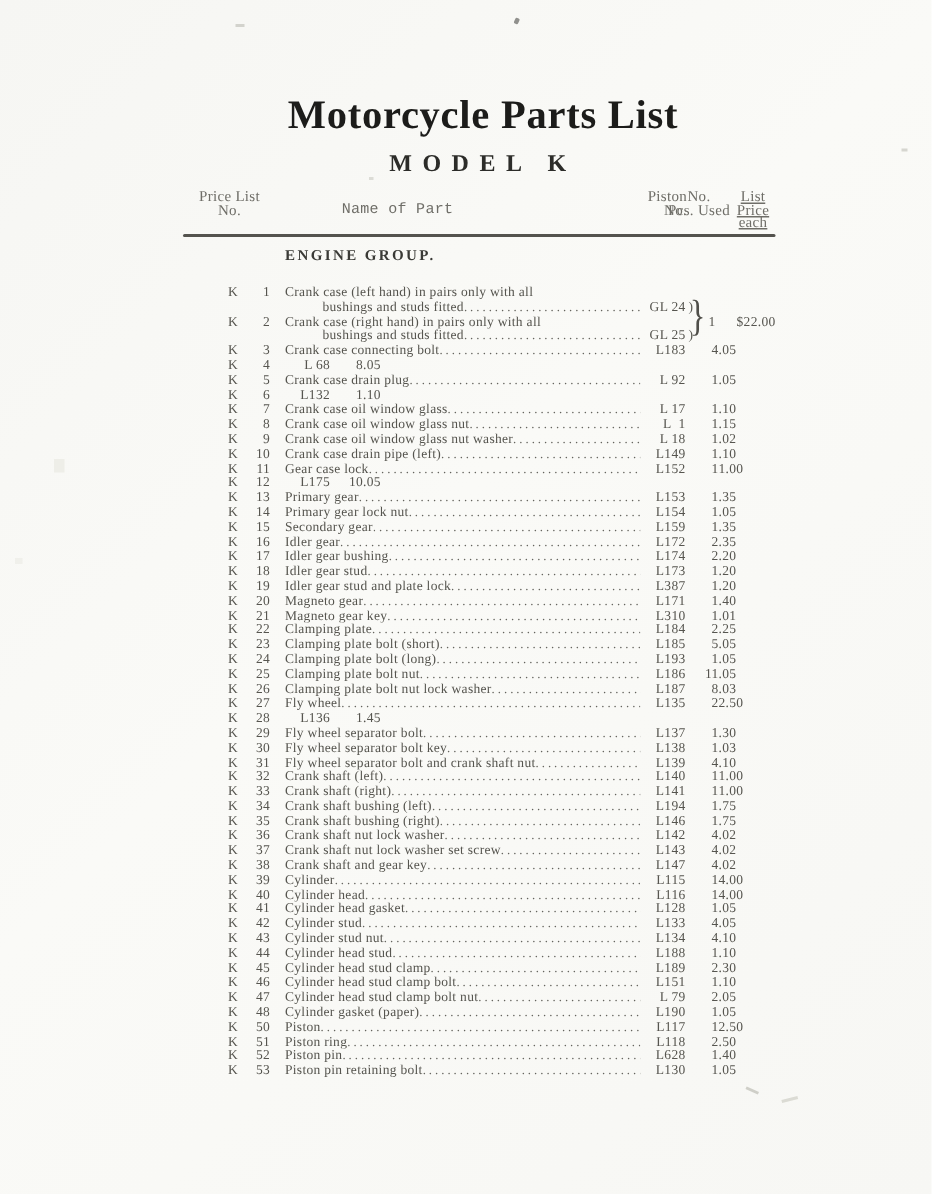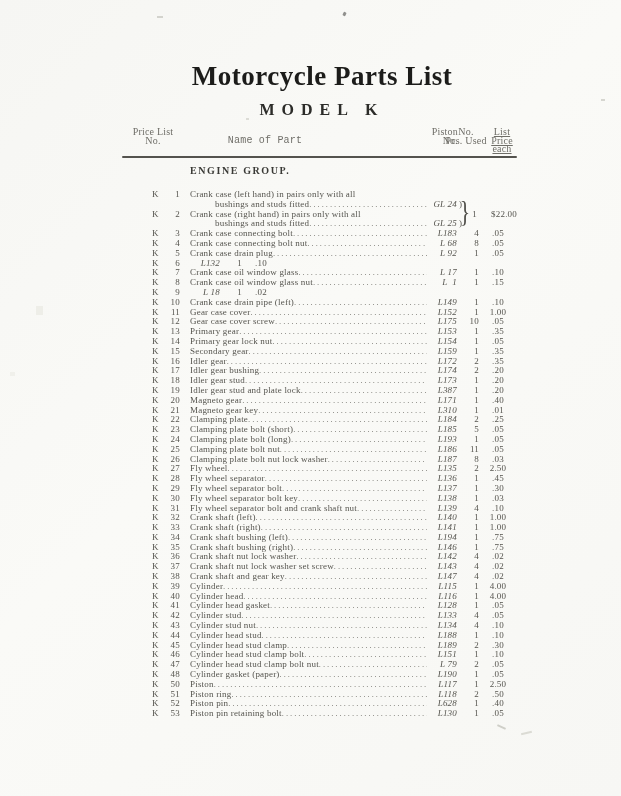--- a/index.html
+++ b/index.html
@@ -46,25 +46,25 @@
   .c-num{width:16px;flex:0 0 16px;text-align:right;}
   .c-gap{width:10px;flex:0 0 10px;}
   .c-name{width:237px;flex:0 0 237px;display:flex;overflow:hidden;}
   .c-name .nm{white-space:pre;}
   .c-name .dots{flex:1;overflow:hidden;color:#64635d;}
   .c-name .dots::after{
     content:"................................................................................";
     letter-spacing:2px;font-size:8.5px;
   }
   .c-name.indent2{padding-left:25px;width:212px;flex-basis:212px;align-items:flex-end;}
-  .c-drw{width:30px;flex:0 0 30px;text-align:right;white-space:pre;font-style:italic;}
+  .c-drw{width:30px;flex:0 0 30px;text-align:right;white-space:pre;}
   .c-paren{width:8px;flex:0 0 8px;text-align:left;padding-left:2px;color:#5a5953;}
   .c-qty{width:22px;flex:0 0 22px;text-align:right;}
   .c-qty-b{width:14px;flex:0 0 14px;}
-  .c-price{width:38px;flex:0 0 38px;text-align:center;font-family:Liberation Serif, serif;}
+  .c-price{width:38px;flex:0 0 38px;text-align:left;font-family:Liberation Serif, serif;}
   
   .bracket-group{position:relative;}
   .bg-brace{
     position:absolute;left:336px;top:6px;height:30px;
     font-size:29px;line-height:30px;color:#504f4a;
     transform:scaleX(.75);font-weight:normal;
   }
   .bg-qty{position:absolute;right:40px;top:19.6px;line-height:9.8px;}
   .bg-price{position:absolute;right:0;top:19.6px;width:38px;text-align:right;line-height:9.8px;}
   
@@ -185,24 +185,20 @@
           </span>
           <span class="c-drw">L183</span>
           <span class="c-qty">4</span>
           <span class="c-price">.05</span>
         </div>
         <div class="trow">
           <span class="c-pad"></span>
           <span class="c-code">K</span>
           <span class="c-num">4</span>
           <span class="c-gap"></span>
-          <span class="c-name">
-            <span class="nm">Crank case connecting bolt nut</span>
-            <span class="dots"></span>
-          </span>
           <span class="c-drw">L 68</span>
           <span class="c-qty">8</span>
           <span class="c-price">.05</span>
         </div>
         <div class="trow">
           <span class="c-pad"></span>
           <span class="c-code">K</span>
           <span class="c-num">5</span>
           <span class="c-gap"></span>
           <span class="c-name">
@@ -246,20 +242,24 @@
           </span>
           <span class="c-drw">L  1</span>
           <span class="c-qty">1</span>
           <span class="c-price">.15</span>
         </div>
         <div class="trow">
           <span class="c-pad"></span>
           <span class="c-code">K</span>
           <span class="c-num">9</span>
           <span class="c-gap"></span>
+          <span class="c-name">
+            <span class="nm">Crank case oil window glass nut washer</span>
+            <span class="dots"></span>
+          </span>
           <span class="c-drw">L 18</span>
           <span class="c-qty">1</span>
           <span class="c-price">.02</span>
         </div>
         <div class="trow">
           <span class="c-pad"></span>
           <span class="c-code">K</span>
           <span class="c-num">10</span>
           <span class="c-gap"></span>
           <span class="c-name">
@@ -269,36 +269,32 @@
           <span class="c-drw">L149</span>
           <span class="c-qty">1</span>
           <span class="c-price">.10</span>
         </div>
         <div class="trow">
           <span class="c-pad"></span>
           <span class="c-code">K</span>
           <span class="c-num">11</span>
           <span class="c-gap"></span>
           <span class="c-name">
-            <span class="nm">Gear case cover</span>
+            <span class="nm">Gear case lock</span>
             <span class="dots"></span>
           </span>
           <span class="c-drw">L152</span>
           <span class="c-qty">1</span>
           <span class="c-price">1.00</span>
         </div>
         <div class="trow">
           <span class="c-pad"></span>
           <span class="c-code">K</span>
           <span class="c-num">12</span>
           <span class="c-gap"></span>
-          <span class="c-name">
-            <span class="nm">Gear case cover screw</span>
-            <span class="dots"></span>
-          </span>
           <span class="c-drw">L175</span>
           <span class="c-qty">10</span>
           <span class="c-price">.05</span>
         </div>
         <div class="trow">
           <span class="c-pad"></span>
           <span class="c-code">K</span>
           <span class="c-num">13</span>
           <span class="c-gap"></span>
           <span class="c-name">
@@ -489,24 +485,20 @@
           </span>
           <span class="c-drw">L135</span>
           <span class="c-qty">2</span>
           <span class="c-price">2.50</span>
         </div>
         <div class="trow">
           <span class="c-pad"></span>
           <span class="c-code">K</span>
           <span class="c-num">28</span>
           <span class="c-gap"></span>
-          <span class="c-name">
-            <span class="nm">Fly wheel separator</span>
-            <span class="dots"></span>
-          </span>
           <span class="c-drw">L136</span>
           <span class="c-qty">1</span>
           <span class="c-price">.45</span>
         </div>
         <div class="trow">
           <span class="c-pad"></span>
           <span class="c-code">K</span>
           <span class="c-num">29</span>
           <span class="c-gap"></span>
           <span class="c-name">

